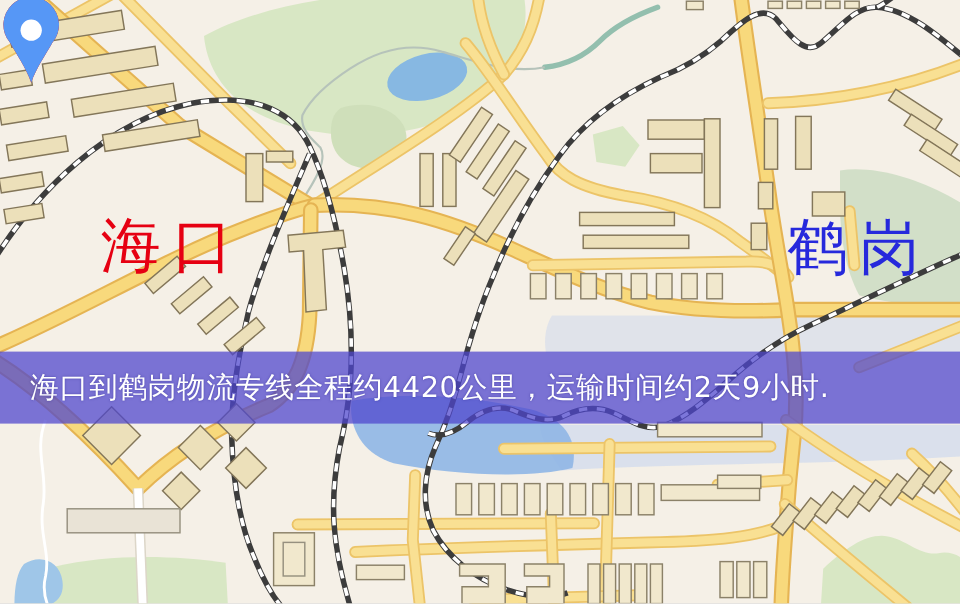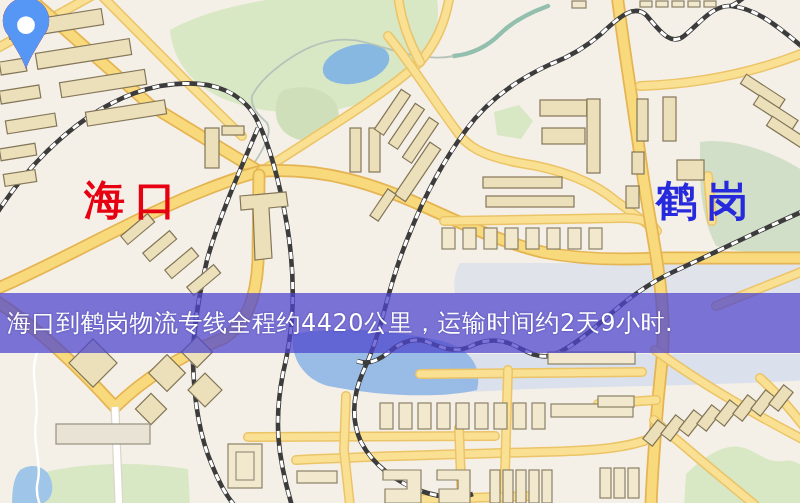--- a/index.html
+++ b/index.html
@@ -17,33 +17,33 @@
   .rf2{fill:none;stroke:#f9e093;stroke-width:7;stroke-linecap:round;stroke-linejoin:round;}
   .rwb{fill:none;stroke:#3c3c3c;stroke-width:4.6;stroke-linecap:butt;}
   .rww{fill:none;stroke:#ffffff;stroke-width:3;stroke-dasharray:7 8;}
   .b  {fill:#ece0ba;stroke:#837659;stroke-width:1.2;}
   .b2 {fill:#f1e8cd;stroke:#8b8168;stroke-width:1.2;}
   .bg {fill:#e9e3d6;stroke:#96907f;stroke-width:1.2;}
   .stream{fill:none;stroke:#b6c3ba;stroke-width:1.8;}
   .stream-teal{fill:none;stroke:#93bfae;stroke-width:4.5;stroke-linecap:round;}
   .stream-w{fill:none;stroke:#ffffff;stroke-width:2.4;}
 
-  .city-label{position:absolute;font-weight:bold;font-size:41px;line-height:1;
+  .city-label{position:absolute;font-weight:normal;font-size:50px;line-height:1;
               letter-spacing:10px;white-space:nowrap;}
   #label-origin{left:84px;top:180px;color:#e60012;}
   #label-dest{left:640px;top:181px;color:#2629dc;margin-left:16px;}
 
   .pin{position:absolute;width:52px;height:71px;}
   #pin-origin{left:120px;top:101px;}
   #pin-dest{left:664px;top:97px;}
 
   #banner{position:absolute;left:0;top:293px;width:800px;height:60px;
           background:rgba(78,70,205,0.74);display:flex;align-items:center;}
   #banner .txt{color:#ffffff;font-size:24px;letter-spacing:0.5px;
-               padding-left:7px;white-space:nowrap;
+               padding-left:25px;white-space:nowrap;
                text-shadow:0 0 2px rgba(40,35,140,0.6);}
 </style>
 </head>
 <body>
 
 <div id="stage">
 
   <svg width="800" height="503" viewBox="0 0 800 503">
 
     <g>

